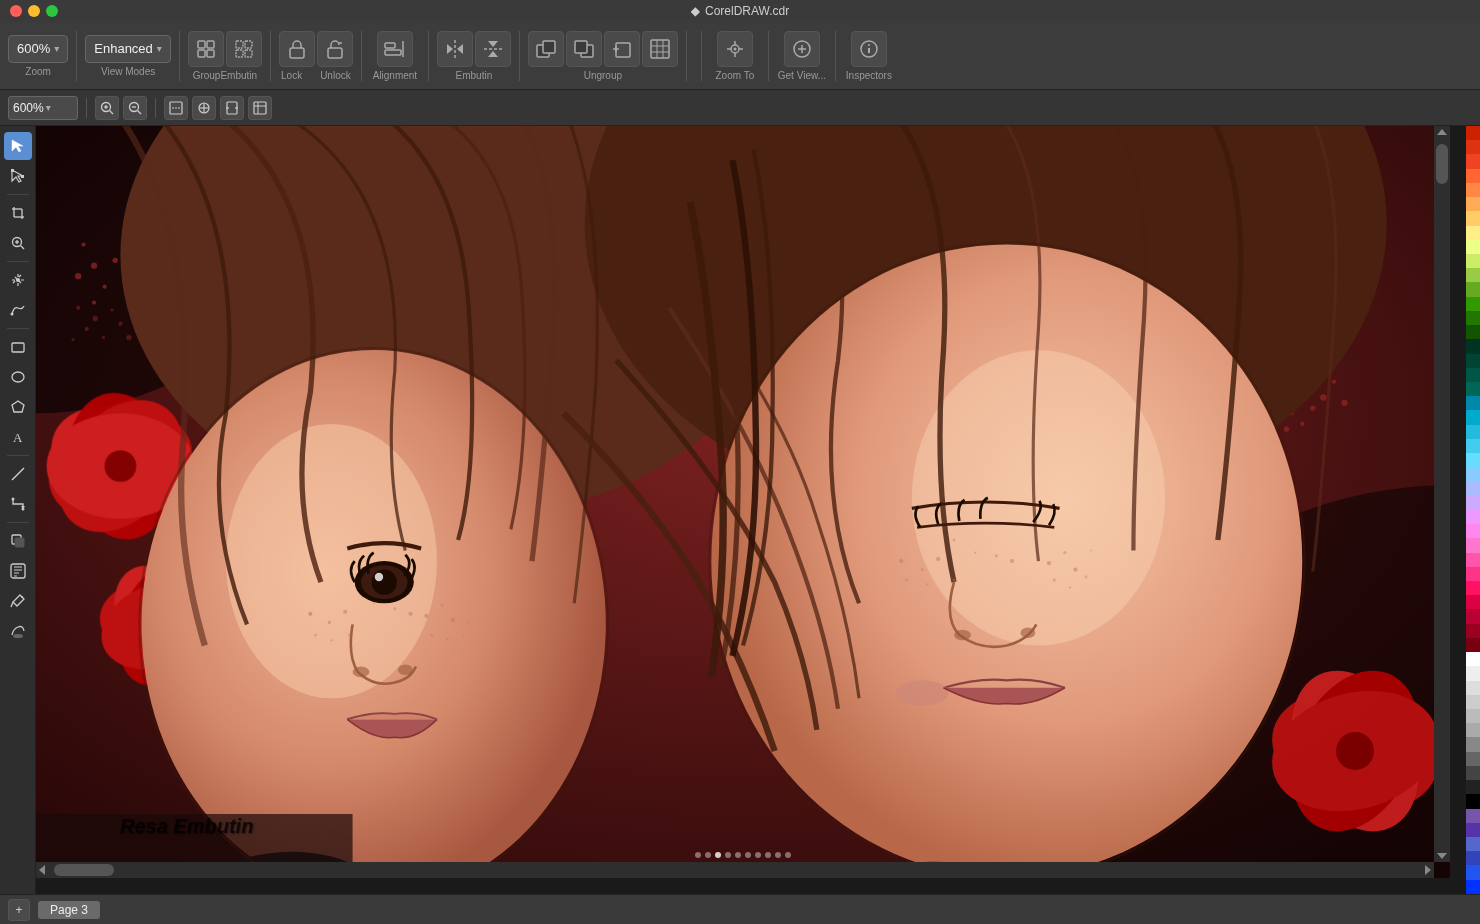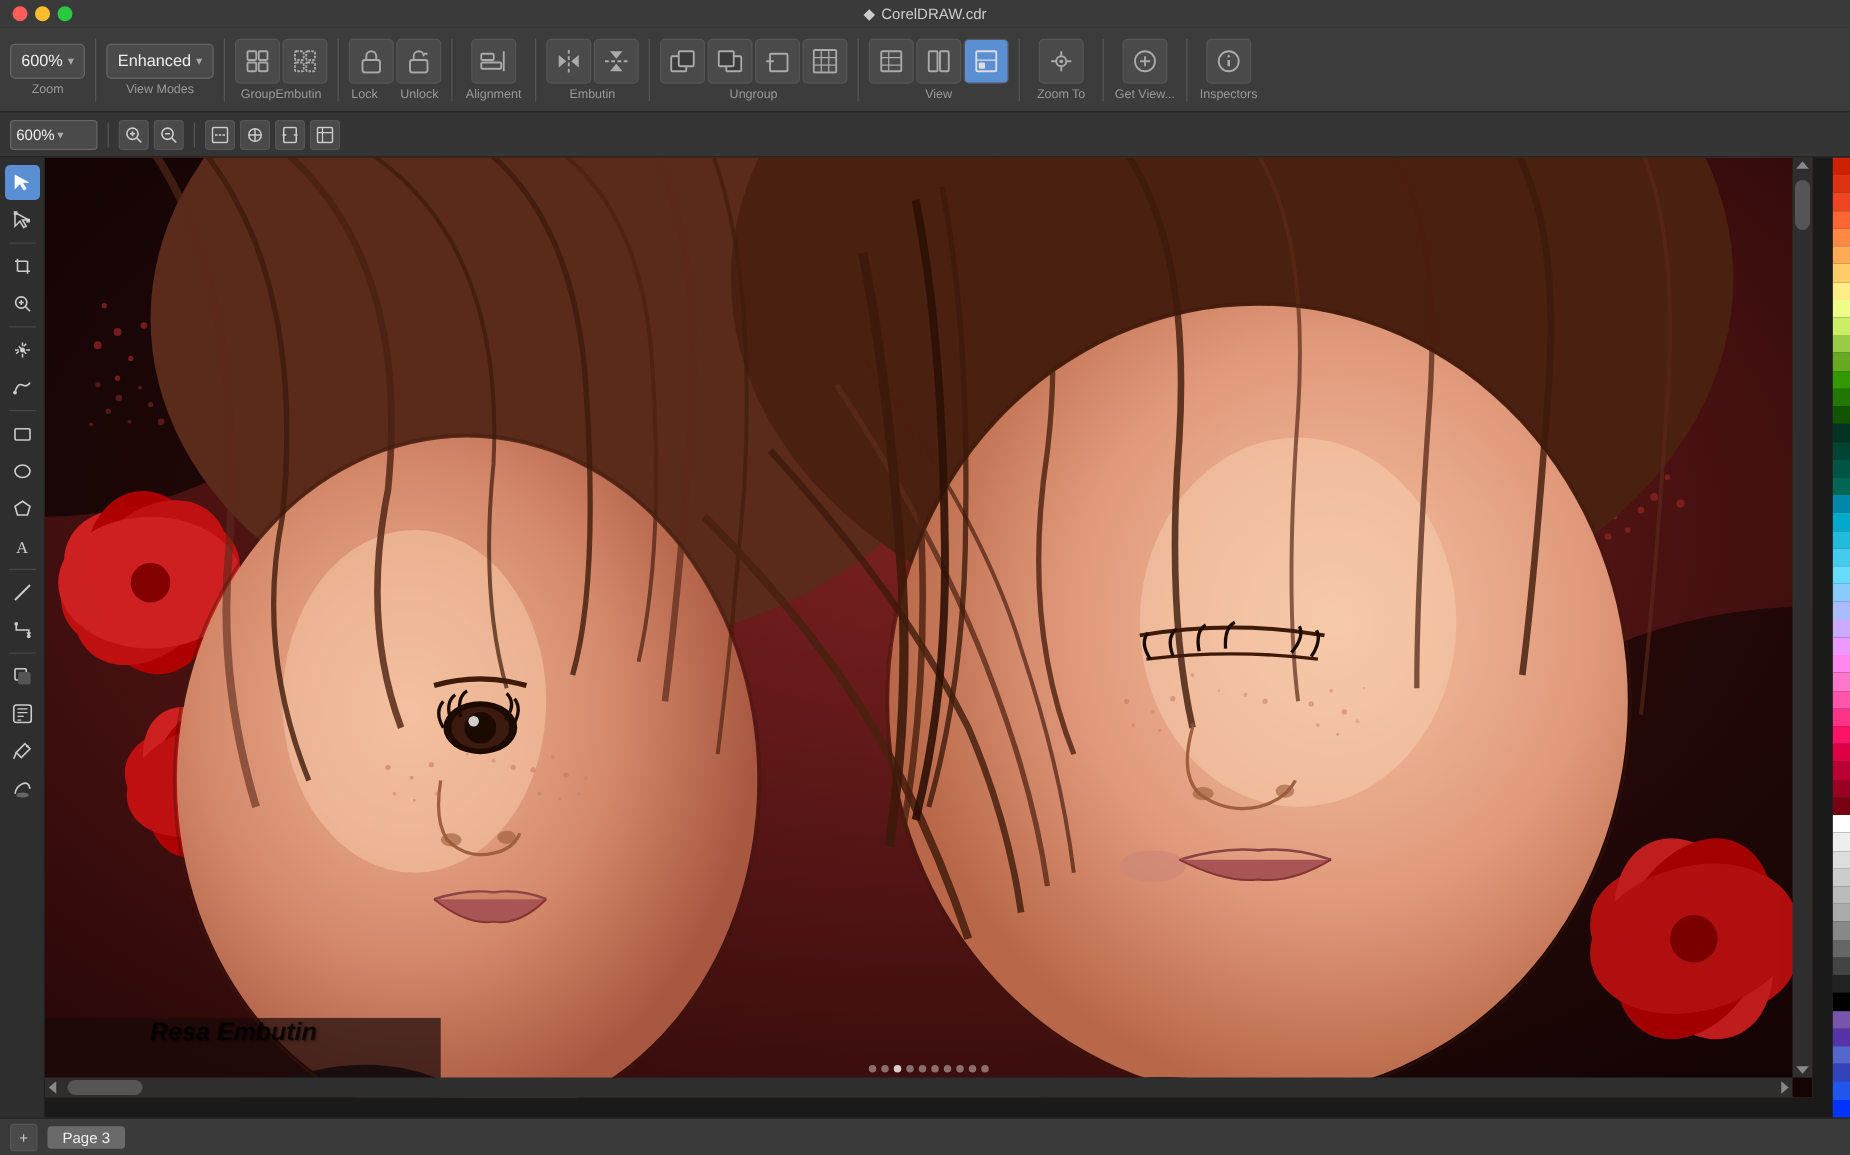--- a/index.html
+++ b/index.html
@@ -474,46 +474,20 @@
           <line x1="7" y1="1" x2="7" y2="19" stroke="#aaa" stroke-width="1"></line>
           <line x1="13" y1="1" x2="13" y2="19" stroke="#aaa" stroke-width="1"></line>
         </svg>
       </div>
     </div>
     <div class="tb-group-label">Ungroup</div>
   </div>
 
   <div class="tb-separator"></div>
 
-  <div class="tb-group">
-    <div class="tb-group-icons">
-      <div class="tb-btn">
-        <svg width="20" height="20" viewBox="0 0 20 20" fill="none">
-          <rect x="2" y="2" width="16" height="16" rx="1" stroke="#aaa" stroke-width="1.5" fill="none"></rect>
-          <line x1="2" y1="7" x2="18" y2="7" stroke="#aaa" stroke-width="1"></line>
-          <line x1="2" y1="13" x2="18" y2="13" stroke="#aaa" stroke-width="1"></line>
-          <line x1="8" y1="2" x2="8" y2="18" stroke="#aaa" stroke-width="1"></line>
-        </svg>
-      </div>
-      <div class="tb-btn">
-        <svg width="20" height="20" viewBox="0 0 20 20" fill="none">
-          <rect x="2" y="2" width="7" height="16" rx="1" stroke="#aaa" stroke-width="1.5" fill="none"></rect>
-          <rect x="11" y="2" width="7" height="16" rx="1" stroke="#aaa" stroke-width="1.5" fill="none"></rect>
-        </svg>
-      </div>
-      <div class="tb-btn active">
-        <svg width="20" height="20" viewBox="0 0 20 20" fill="none">
-          <rect x="2" y="2" width="16" height="16" rx="1" stroke="#ddd" stroke-width="1.5" fill="none"></rect>
-          <line x1="2" y1="9" x2="18" y2="9" stroke="#ddd" stroke-width="1"></line>
-          <rect x="4" y="11" width="5" height="5" rx="1" fill="#ddd"></rect>
-        </svg>
-      </div>
-    </div>
-    <div class="tb-group-label">View</div>
-  </div>
 
   <div class="tb-separator"></div>
 
   <div class="tb-group">
     <div class="tb-group-icons">
       <div class="tb-btn">
         <svg width="20" height="20" viewBox="0 0 20 20" fill="none">
           <circle cx="10" cy="10" r="4" stroke="#aaa" stroke-width="1.5" fill="none"></circle>
           <line x1="10" y1="2" x2="10" y2="6" stroke="#aaa" stroke-width="1.5"></line>
           <line x1="10" y1="14" x2="10" y2="18" stroke="#aaa" stroke-width="1.5"></line>

